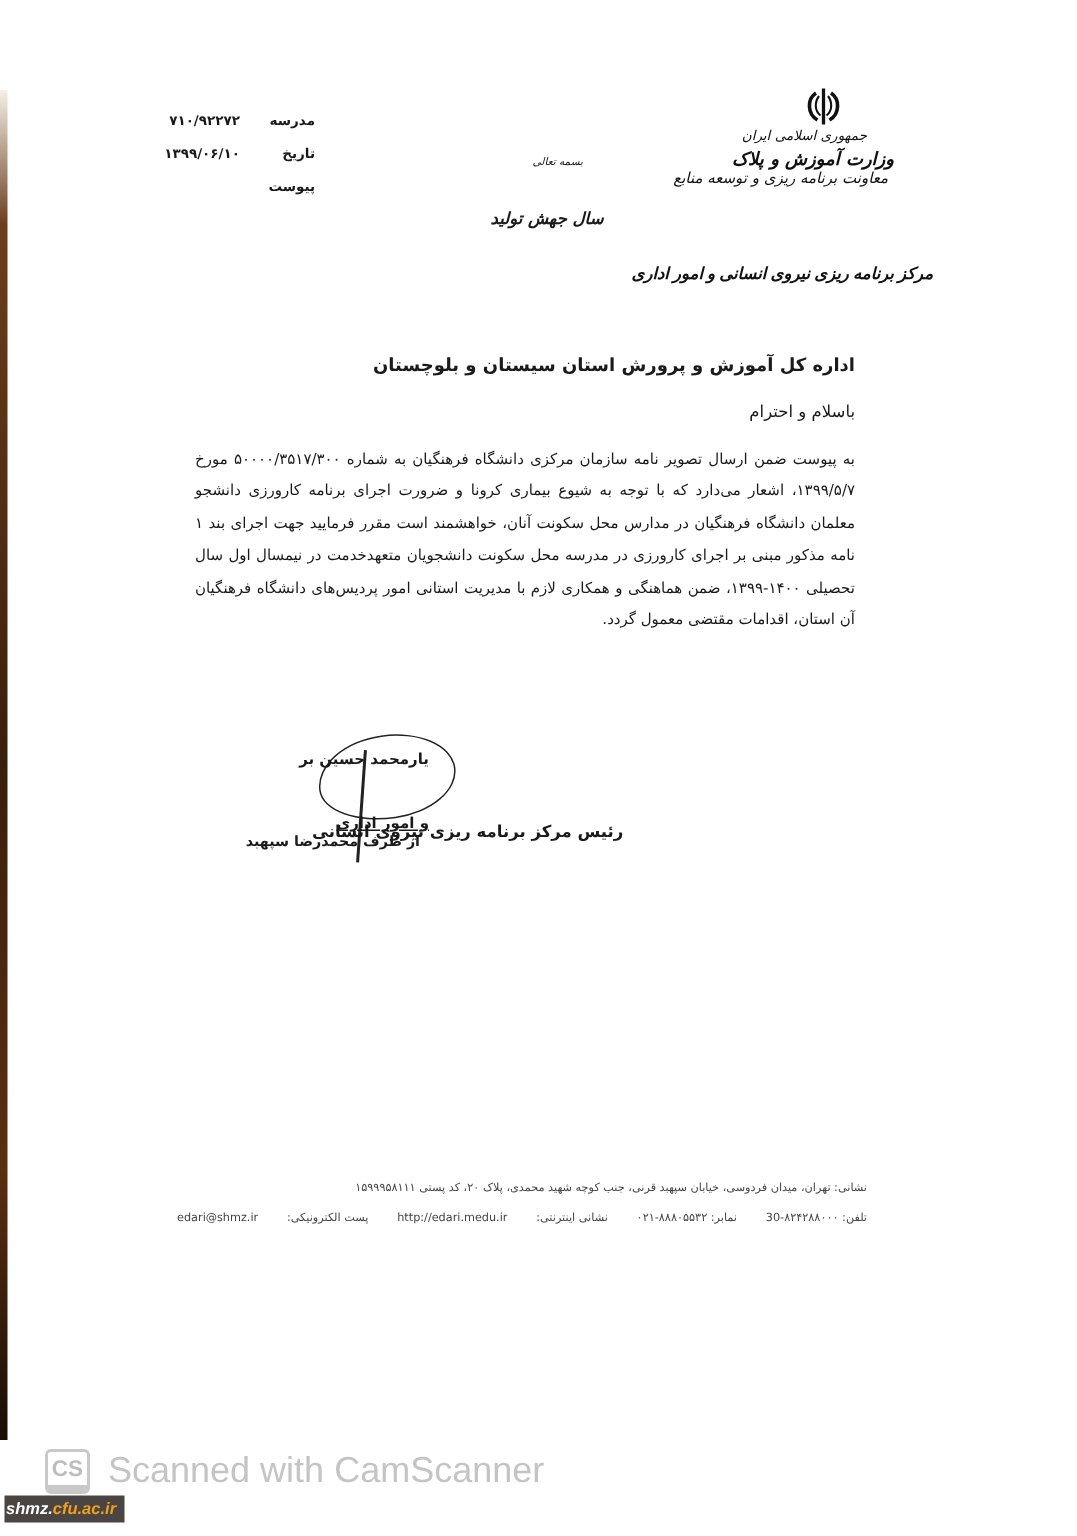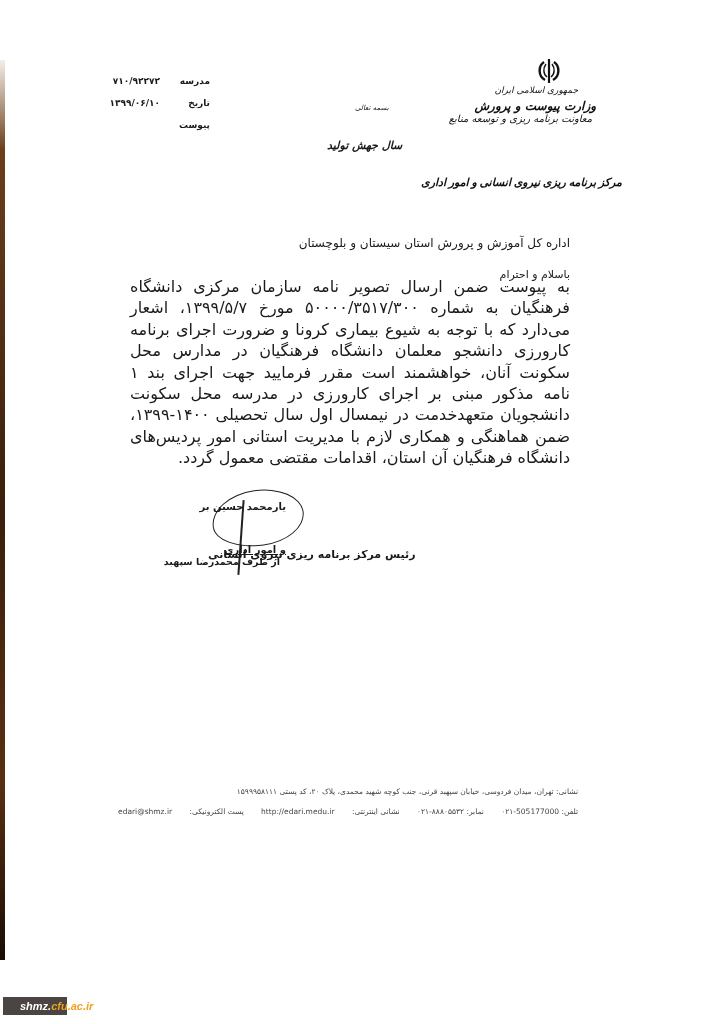--- a/index.html
+++ b/index.html
@@ -29,25 +29,25 @@
   .bismillah { left: 355px; top: 78px; font-size: 7px; font-style: italic; font-family: "DejaVu Serif", serif; margin-top: 26px; }
   .year-motto { left: 327px; top: 139px; font-size: 11px; font-style: italic; font-family: "DejaVu Serif", serif; font-weight: bold; }
 
   
   .meta { left: 100px; top: 70px; width: 110px; font-size: 9px; font-weight: bold; }
   .meta-row { display: flex; direction: rtl; justify-content: flex-start; gap: 14px; height: 22px; align-items: center; }
   .meta-label { width: 36px; text-align: right; }
   .meta-value { direction: ltr; text-align: left; }
 
   
-  .recipient { right: 148px; top: 236px; font-size: 12px; font-weight: normal; white-space: nowrap; }
+  .recipient { right: 148px; top: 236px; font-size: 12px; font-weight: bold; white-space: nowrap; }
   .greeting { right: 148px; top: 268px; font-size: 11px; font-weight: normal; }
   .body-text {
-    right: 148px; top: 276px; width: 440px;
-    font-size: 16px; line-height: 21.4px; text-align: justify; text-align-last: right;
+    right: 148px; top: 296px; width: 440px;
+    font-size: 10px; line-height: 21.4px; text-align: justify; text-align-last: right;
   }
 
   
   .sig-oval {
     left: 212px; top: 490px; width: 90px; height: 54px;
     border: 1.5px solid #222; border-radius: 50% 50% 48% 52% / 55% 50% 50% 45%;
     transform: rotate(-8deg);
   }
   .sig-stroke { left: 240px; top: 500px; width: 1.5px; height: 75px; background: #222; transform: rotate(4deg); }
   .sig-name { right: 432px; top: 501px; font-size: 10px; font-weight: bold; white-space: nowrap; }
@@ -62,44 +62,44 @@
   
   .cs-mark { left: 30px; top: 966px; display: flex; align-items: center; gap: 12px; }
   .cs-logo {
     width: 30px; height: 30px; border: 2.5px solid #c9c9c9; border-radius: 4px;
     font-family: "Liberation Sans", sans-serif; font-weight: bold; font-size: 15px; color: #bdbdbd;
     display: flex; align-items: center; justify-content: center; box-sizing: border-box;
     border-bottom-width: 6px;
   }
   .cs-text { font-family: "Liberation Sans", sans-serif; font-size: 24px; color: #c4c4c4; }
   .site-badge {
-    left: 3px; top: 997px; width: 64px; height: 18px; background: #4a4542;
+    left: 3px; top: 997px; width: 80px; height: 18px; background: #4a4542;
     font-family: "Liberation Sans", sans-serif; font-style: italic; font-weight: bold; font-size: 11px;
-    display: flex; align-items: center; padding-left: 17px; box-sizing: border-box;
+    display: flex; align-items: center; padding-left: 1px; box-sizing: border-box;
   }
   .site-a { color: #ffffff; }
   .site-b { color: #f0a020; }
 </style>
 </head>
 <body>
 
 <div class="edge-left"></div>
 
 <div class="page">
 
   <svg class="abs emblem" viewBox="0 0 30 30">
     <path d="M15 3 L15 27" stroke="#111" stroke-width="2.2"></path>
     <path d="M10 6 C4 10,4 20,11 24" fill="none" stroke="#111" stroke-width="2.4"></path>
     <path d="M20 6 C26 10,26 20,19 24" fill="none" stroke="#111" stroke-width="2.4"></path>
     <path d="M12 8 C9 12,9 18,13 21" fill="none" stroke="#111" stroke-width="1.4"></path>
     <path d="M18 8 C21 12,21 18,17 21" fill="none" stroke="#111" stroke-width="1.4"></path>
   </svg>
 
   <div class="abs hdr-line hdr1 rtl">جمهوری اسلامی ایران</div>
-  <div class="abs hdr-line hdr2 rtl">وزارت پیوست و پرورش</div>
+  <div class="abs hdr-line hdr2 rtl">وزارت آموزش و پلاک</div>
   <div class="abs hdr-line hdr3 rtl">معاونت برنامه ریزی و توسعه منابع</div>
   <div class="abs hdr-line hdr4 rtl">مرکز برنامه ریزی نیروی انسانی و امور اداری</div>
 
   <div class="abs bismillah rtl">بسمه تعالی</div>
   <div class="abs year-motto rtl">سال جهش تولید</div>
 
   <div class="abs meta">
     <div class="meta-row">
       <span class="meta-label">مدرسه</span>
       <span class="meta-value">۷۱۰/۹۲۲۷۲</span>
@@ -122,26 +122,30 @@
   <div class="abs sig-name rtl">یارمحمد حسین بر</div>
   <div class="abs sig-title1 rtl" style="right:auto; left:208px;margin-top:26px;">رئیس مرکز برنامه ریزی نیروی انسانی</div>
   <div class="abs sig-title2 rtl">و امور اداری</div>
   <div class="abs sig-behalf rtl">از طرف محمدرضا سپهبد</div>
 
   <div class="abs footer">
     <div class="footer-row">
       <span>نشانی: تهران، میدان فردوسی، خیابان سپهبد قرنی، جنب کوچه شهید محمدی، پلاک ۲۰، کد پستی ۱۵۹۹۹۵۸۱۱۱</span>
     </div>
     <div class="footer-row">
-      <span>تلفن: 505177000-۰۲۱</span>
+      <span>تلفن: ۸۲۴۲۸۸۰۰۰-30</span>
       <span>نمابر: ۸۸۸۰۵۵۳۲-۰۲۱</span>
       <span>نشانی اینترنتی:</span>
       <span style="direction:ltr">http://edari.medu.ir</span>
       <span>پست الکترونیکی:</span>
       <span style="direction:ltr">edari@shmz.ir</span>
     </div>
   </div>
 
+  <div class="abs cs-mark">
+    <div class="cs-logo">CS</div>
+    <div class="cs-text">Scanned with CamScanner</div>
+  </div>
   <div class="abs site-badge">
     <span class="site-a">shmz.</span>
     <span class="site-b">cfu.ac.ir</span>
   </div>
 </div>
 
 </body></html>

